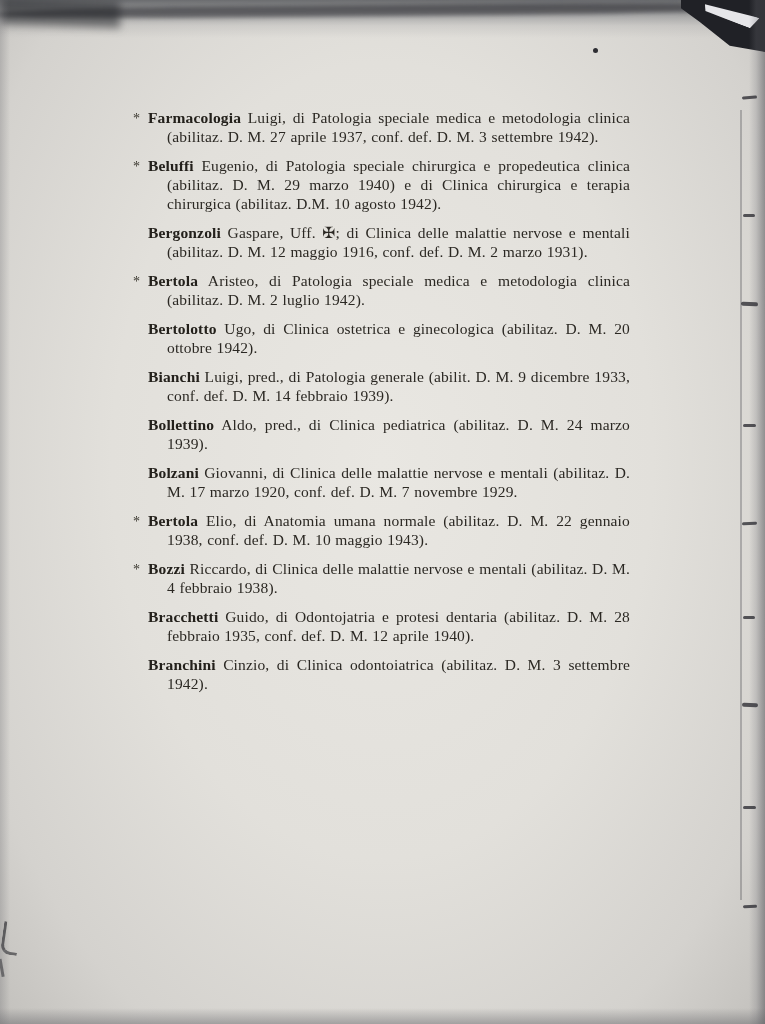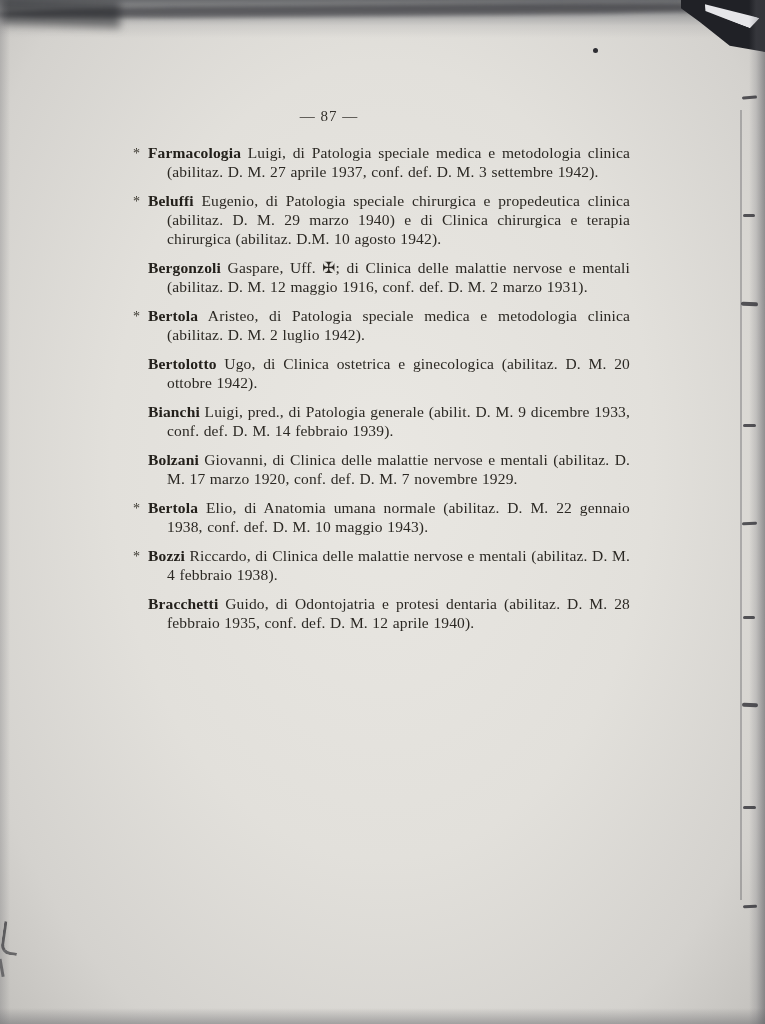--- a/index.html
+++ b/index.html
@@ -119,28 +119,29 @@
   <div class="edge-mark m7"></div>
   <div class="edge-mark m8"></div>
   <div class="edge-mark m9"></div>
   <div class="ink-dot"></div>
   <div class="ink-left-1"></div>
   <div class="ink-left-2"></div>
   <div class="scan-edge-bottom"></div>
   <div class="scan-edge-left"></div>
 
   <div class="content">
-    <p class="page-number">— 87 —</p>
     <div>
         <p class="entry"><span class="marker">*</span><span class="seg-name">Farmacologia</span><span class="seg-text"> Luigi, di </span><span class="seg-subject">Patologia speciale medica e metodologia clinica</span><span class="seg-text"> (abilitaz. D. M. 27 aprile 1937, conf. def. D. M. 3 settembre 1942).</span></p>
         <p class="entry"><span class="marker">*</span><span class="seg-name">Beluffi</span><span class="seg-text"> Eugenio, </span><span class="seg-subject">di Patologia speciale chirurgica e propedeutica clinica</span><span class="seg-text"> (abilitaz. D. M. 29 marzo 1940) e di </span><span class="seg-subject">Clinica chirurgica e terapia chirurgica</span><span class="seg-text"> (abilitaz. D.M. 10 agosto 1942).</span></p>
         <p class="entry"><span class="seg-name">Bergonzoli</span><span class="seg-text"> Gaspare, Uff. ✠; di </span><span class="seg-subject">Clinica delle malattie nervose e mentali</span><span class="seg-text"> (abilitaz. D. M. 12 maggio 1916, conf. def. D. M. 2 marzo 1931).</span></p>
         <p class="entry"><span class="marker">*</span><span class="seg-name">Bertola</span><span class="seg-text"> Aristeo, di </span><span class="seg-subject">Patologia speciale medica e metodologia clinica</span><span class="seg-text"> (abilitaz. D. M. 2 luglio 1942).</span></p>
         <p class="entry"><span class="seg-name">Bertolotto</span><span class="seg-text"> Ugo, di </span><span class="seg-subject">Clinica ostetrica e ginecologica</span><span class="seg-text"> (abilitaz. D. M. 20 ottobre 1942).</span></p>
         <p class="entry"><span class="seg-name">Bianchi</span><span class="seg-text"> Luigi, pred., di </span><span class="seg-subject">Patologia generale</span><span class="seg-text"> (abilit. D. M. 9 dicembre 1933, conf. def. D. M. 14 febbraio 1939).</span></p>
+        <p class="entry"><span class="seg-name">Bollettino</span><span class="seg-text"> Aldo, pred., di </span><span class="seg-subject">Clinica pediatrica</span><span class="seg-text"> (abilitaz. D. M. 24 marzo 1939).</span></p>
         <p class="entry"><span class="seg-name">Bolzani</span><span class="seg-text"> Giovanni, di </span><span class="seg-subject">Clinica delle malattie nervose e mentali</span><span class="seg-text"> (abilitaz. D. M. 17 marzo 1920, conf. def. D. M. 7 novembre 1929.</span></p>
         <p class="entry"><span class="marker">*</span><span class="seg-name">Bertola</span><span class="seg-text"> Elio, di </span><span class="seg-subject">Anatomia umana normale</span><span class="seg-text"> (abilitaz. D. M. 22 gennaio 1938, conf. def. D. M. 10 maggio 1943).</span></p>
         <p class="entry"><span class="marker">*</span><span class="seg-name">Bozzi</span><span class="seg-text"> Riccardo, di </span><span class="seg-subject">Clinica delle malattie nervose e mentali</span><span class="seg-text"> (abilitaz. D. M. 4 febbraio 1938).</span></p>
         <p class="entry"><span class="seg-name">Bracchetti</span><span class="seg-text"> Guido, di </span><span class="seg-subject">Odontojatria e protesi dentaria</span><span class="seg-text"> (abilitaz. D. M. 28 febbraio 1935, conf. def. D. M. 12 aprile 1940).</span></p>
+        <p class="entry"><span class="seg-name">Branchini</span><span class="seg-text"> Cinzio, di </span><span class="seg-subject">Clinica odontoiatrica</span><span class="seg-text"> (abilitaz. D. M. 3 settembre 1942).</span></p>
       </div>
   </div>
 
 </div>
 
 </body></html>

